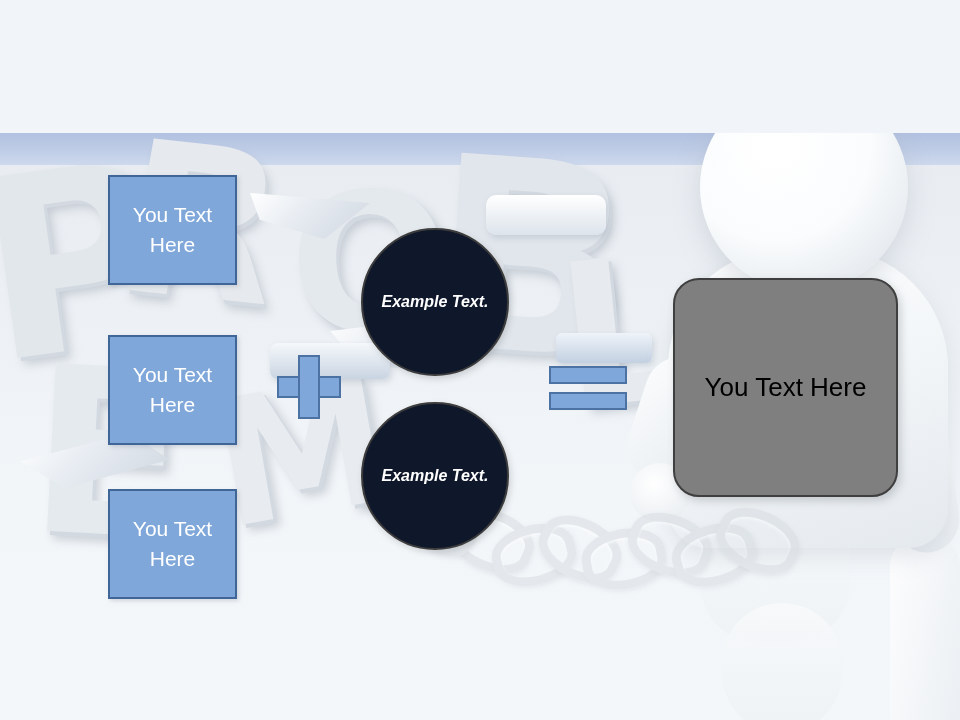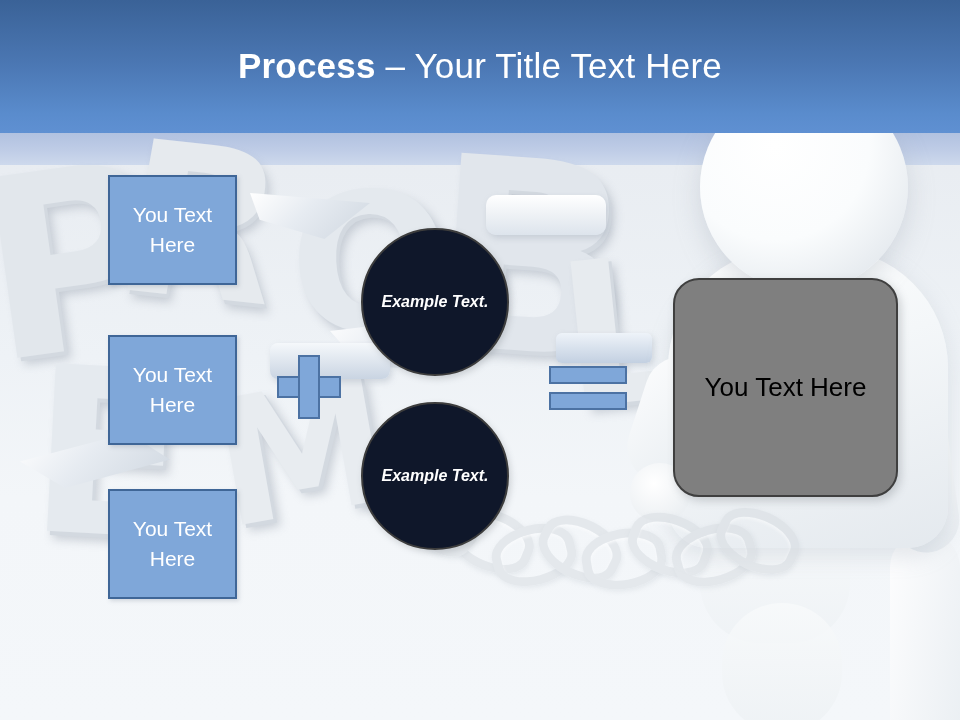--- a/index.html
+++ b/index.html
@@ -273,25 +273,20 @@
       <div class="link" style="left:492px; top:392px; width:66px; height:42px; transform:rotate(-14deg);"></div>
       <div class="link" style="left:538px; top:386px; width:66px; height:42px; transform:rotate(26deg);"></div>
       <div class="link" style="left:582px; top:396px; width:66px; height:42px; transform:rotate(-10deg);"></div>
       <div class="link" style="left:628px; top:382px; width:66px; height:42px; transform:rotate(20deg);"></div>
       <div class="link" style="left:672px; top:392px; width:66px; height:42px; transform:rotate(-16deg);"></div>
       <div class="link" style="left:716px; top:378px; width:66px; height:42px; transform:rotate(24deg);"></div>
       <div class="link" style="left:404px; top:362px; width:58px; height:38px; transform:rotate(40deg);"></div>
     </div>
   </div>
 
-  <div class="header">
-    <div class="header-title">
-      <span class="strong">Process</span><span> – Your Title Text Here</span>
-    </div>
-  </div>
 
   <div class="blue-box bb1">You Text Here</div>
   <div class="blue-box bb2">You Text Here</div>
   <div class="blue-box bb3">You Text Here</div>
 
   <div class="plus-sign">
     <div class="bar bar-h"></div>
     <div class="bar bar-v"></div>
     <div class="bar-inner"></div>
   </div>

